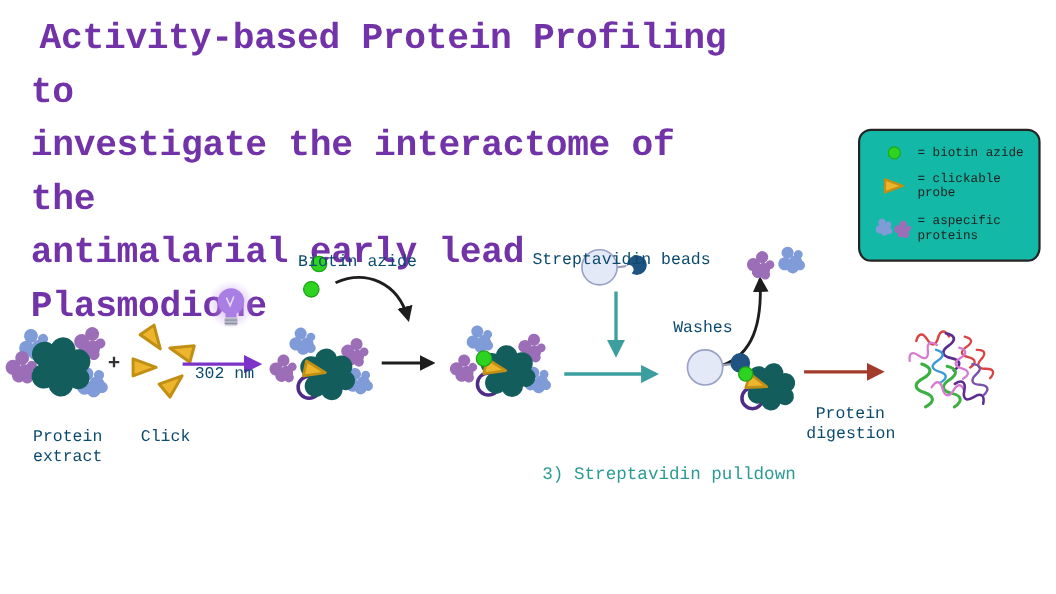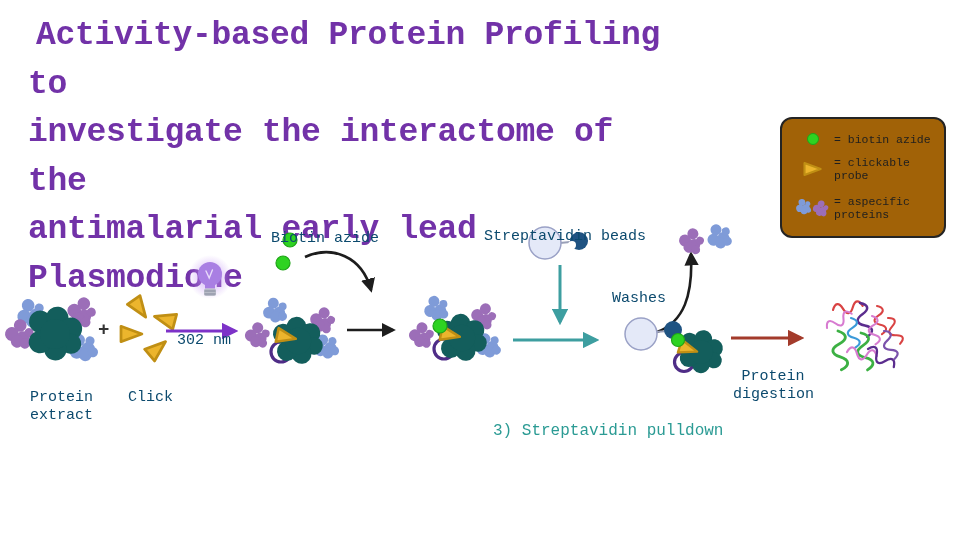--- a/index.html
+++ b/index.html
@@ -1,20 +1,20 @@
 <!DOCTYPE html>
 <html><head>
 <meta charset="utf-8">
 <style>
   html,body{margin:0;padding:0;background:#ffffff;}
   .canvas{position:relative;width:960px;height:540px;background:#ffffff;overflow:hidden;
           font-family:Liberation Mono, monospace;}
   .title{position:absolute;left:28px;top:12px;width:660px;font-size:33px;line-height:1.47;
          font-weight:600;letter-spacing:-0.3px;white-space:pre-line;text-indent:8px;}
-  .legend{position:absolute;left:780px;top:117px;width:166px;height:121px;background:#a16207;
+  .legend{position:absolute;left:780px;top:117px;width:166px;height:121px;background:#14b8a6;
           border:2px solid #242424;border-radius:12px;box-sizing:border-box;
           display:flex;flex-direction:column;justify-content:space-around;padding:8px 4px 8px 10px;}
   .legend-row{display:flex;align-items:center;}
   .legend-ic{width:42px;display:flex;justify-content:center;align-items:center;flex:0 0 42px;}
   .legend-tx{font-size:11.5px;color:#1f1f1f;}
   .diagram{position:absolute;left:0;top:0;width:960px;height:540px;}
   .lbl{position:absolute;font-size:15px;color:#0c4a6e;white-space:pre-line;line-height:1.17;margin-top:23px;}
   .plus{position:absolute;left:98px;top:319px;font-size:19px;font-weight:600;color:#333;}
   .center{text-align:center;}
   .step{position:absolute;top:422px;font-size:16px;white-space:pre-line;line-height:1.15;}

